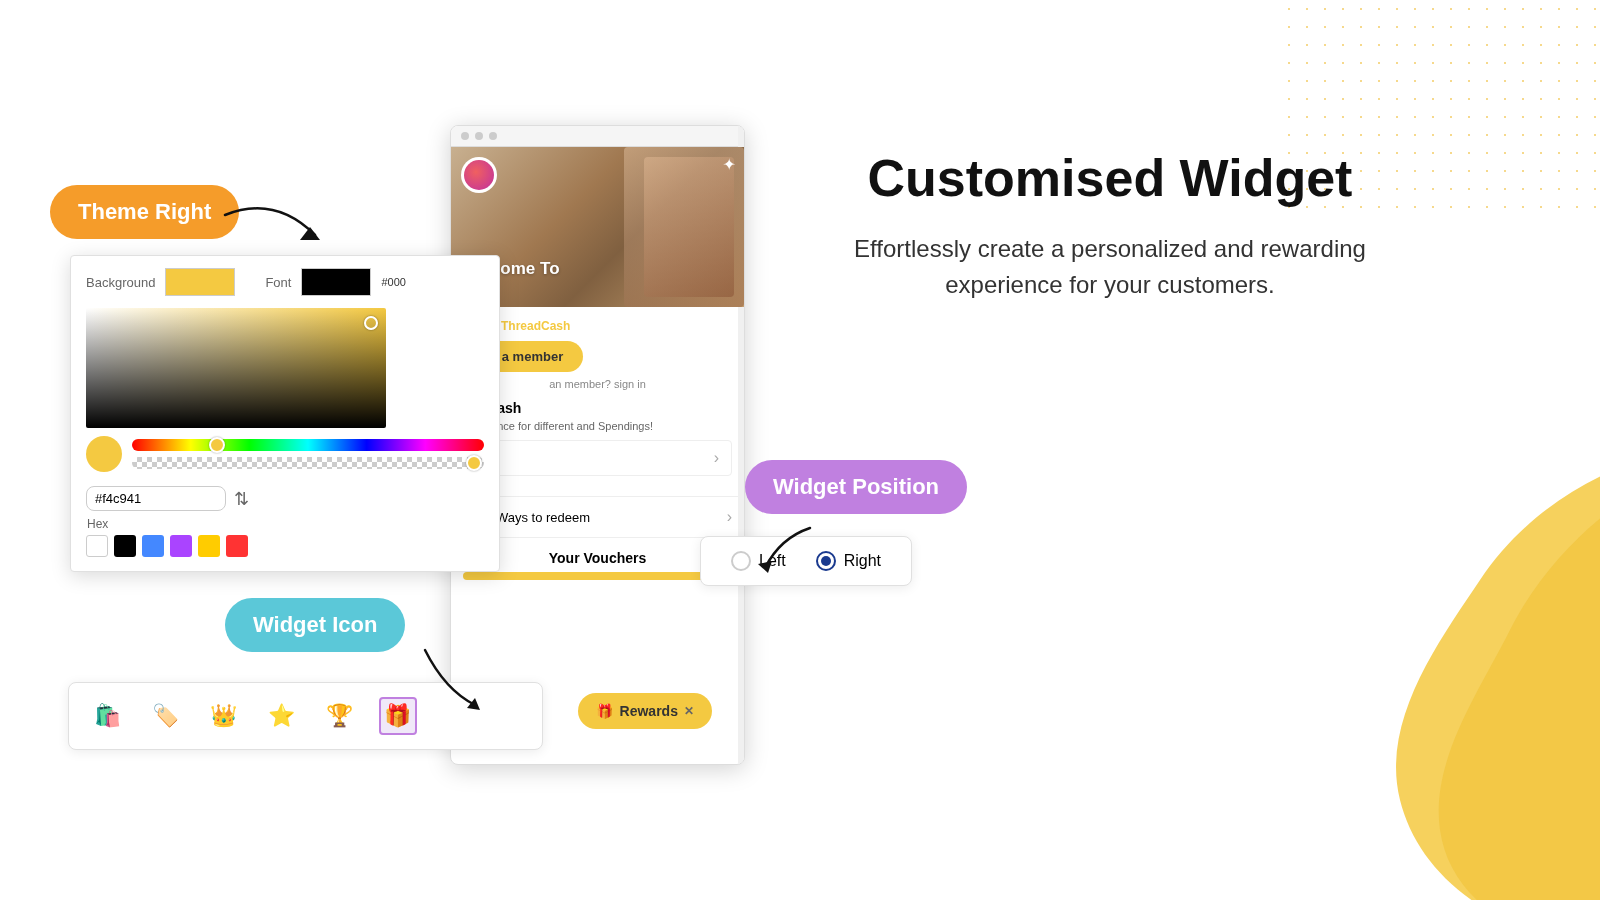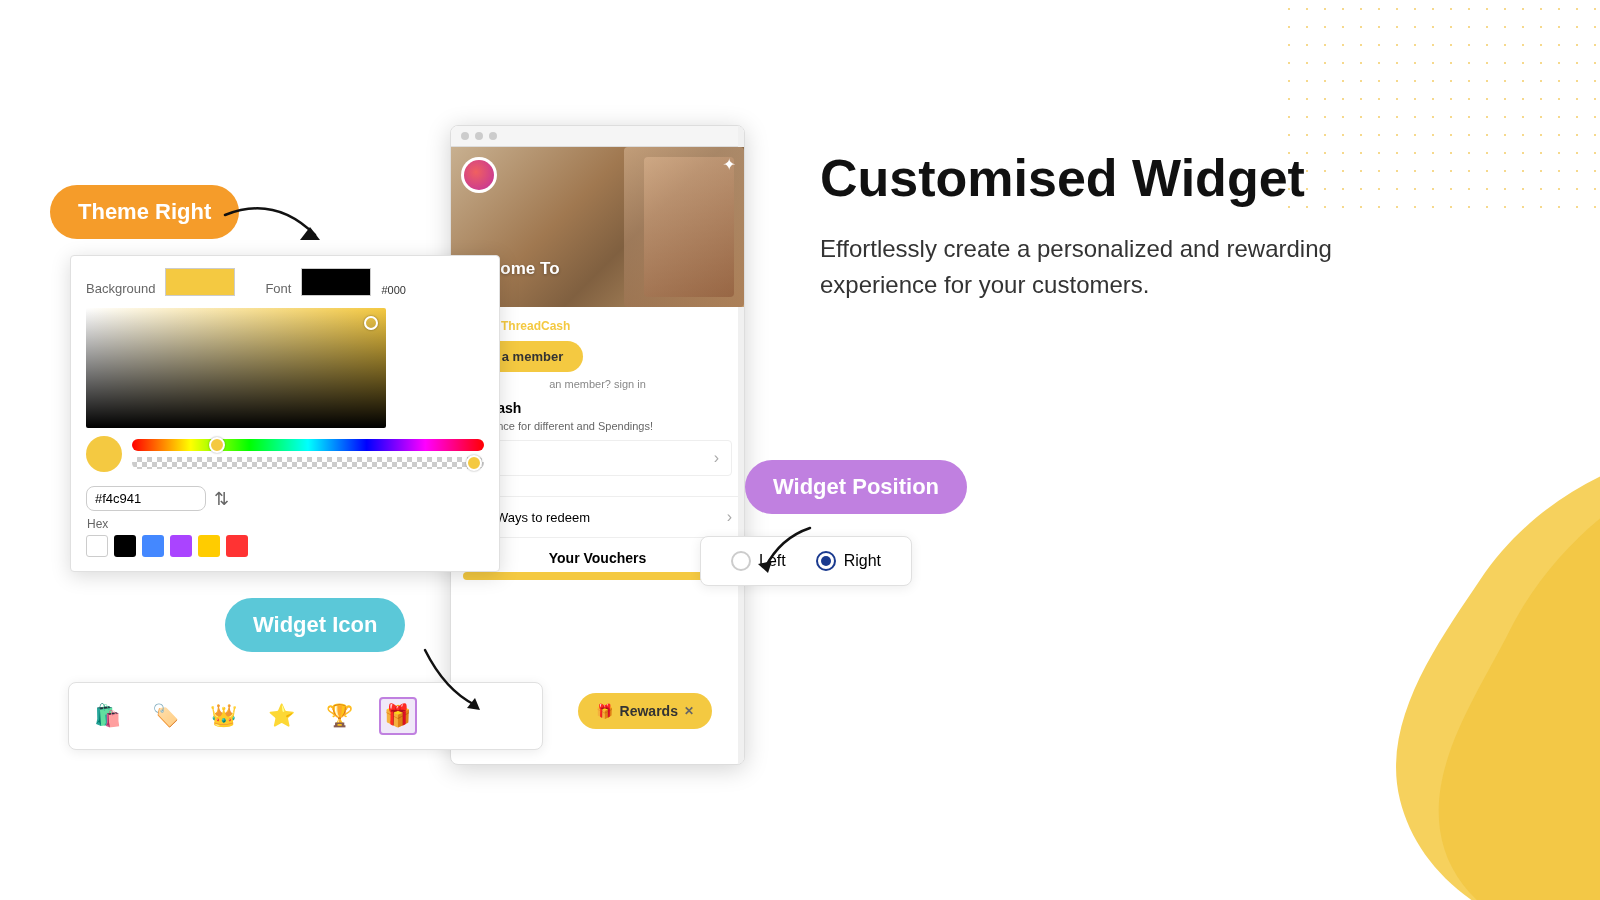--- a/index.html
+++ b/index.html
@@ -40,20 +40,21 @@
       width: 1600px;
       height: 900px;
     }
 
     
     .right-section {
       position: absolute;
       right: 200px;
       top: 150px;
       width: 580px;
+      text-align: center;
     }
 
     
     .theme-colour-badge {
       position: absolute;
       left: 50px;
       top: 185px;
       background: #f59c2a;
       color: white;
       font-size: 22px;
@@ -72,21 +73,21 @@
       background: white;
       border: 1px solid #e0e0e0;
       border-radius: 4px;
       box-shadow: 0 4px 20px rgba(0,0,0,0.15);
       z-index: 15;
       padding-bottom: 10px;
     }
 
     .color-picker-header {
       display: flex;
-      align-items: flex-end;
+      align-items: center;
       gap: 10px;
       padding: 12px 15px;
     }
 
     .bg-label {
       font-size: 13px;
       color: #666;
     }
 
     .bg-color-swatch {
@@ -199,21 +200,21 @@
       align-items: center;
       gap: 8px;
       padding: 6px 15px;
     }
 
     .hex-input {
       border: 1px solid #ccc;
       border-radius: 8px;
       padding: 4px 8px;
       font-size: 13px;
-      width: 120px;
+      width: 140px;
     }
 
     .hex-arrows {
       font-size: 18px;
       color: #666;
       cursor: pointer;
     }
 
     .hex-label {
       font-size: 12px;

